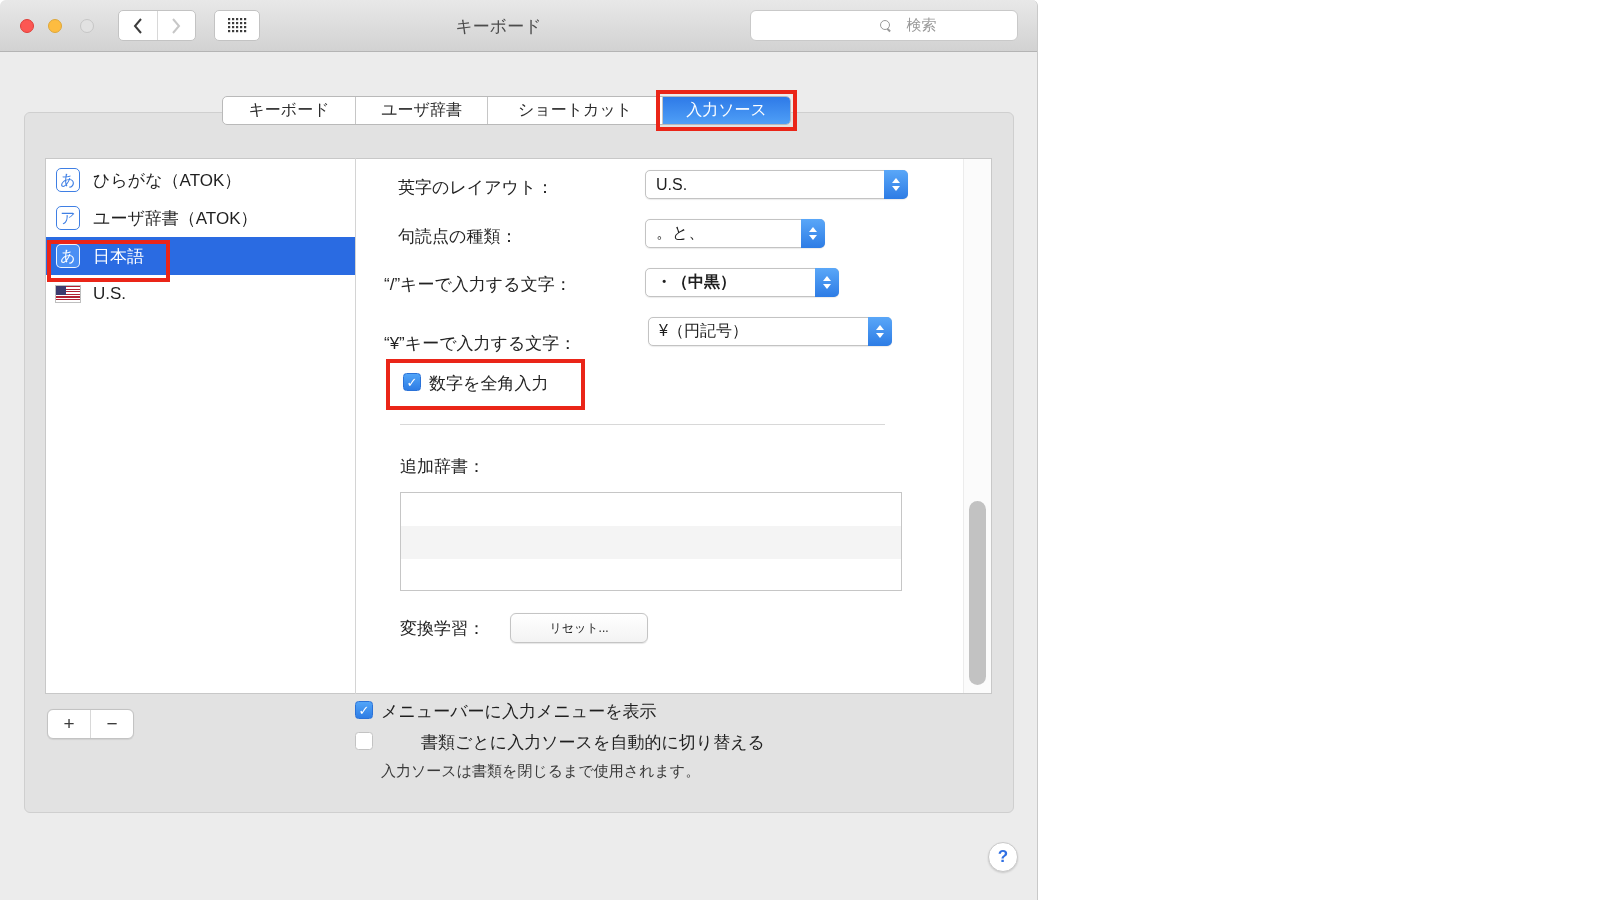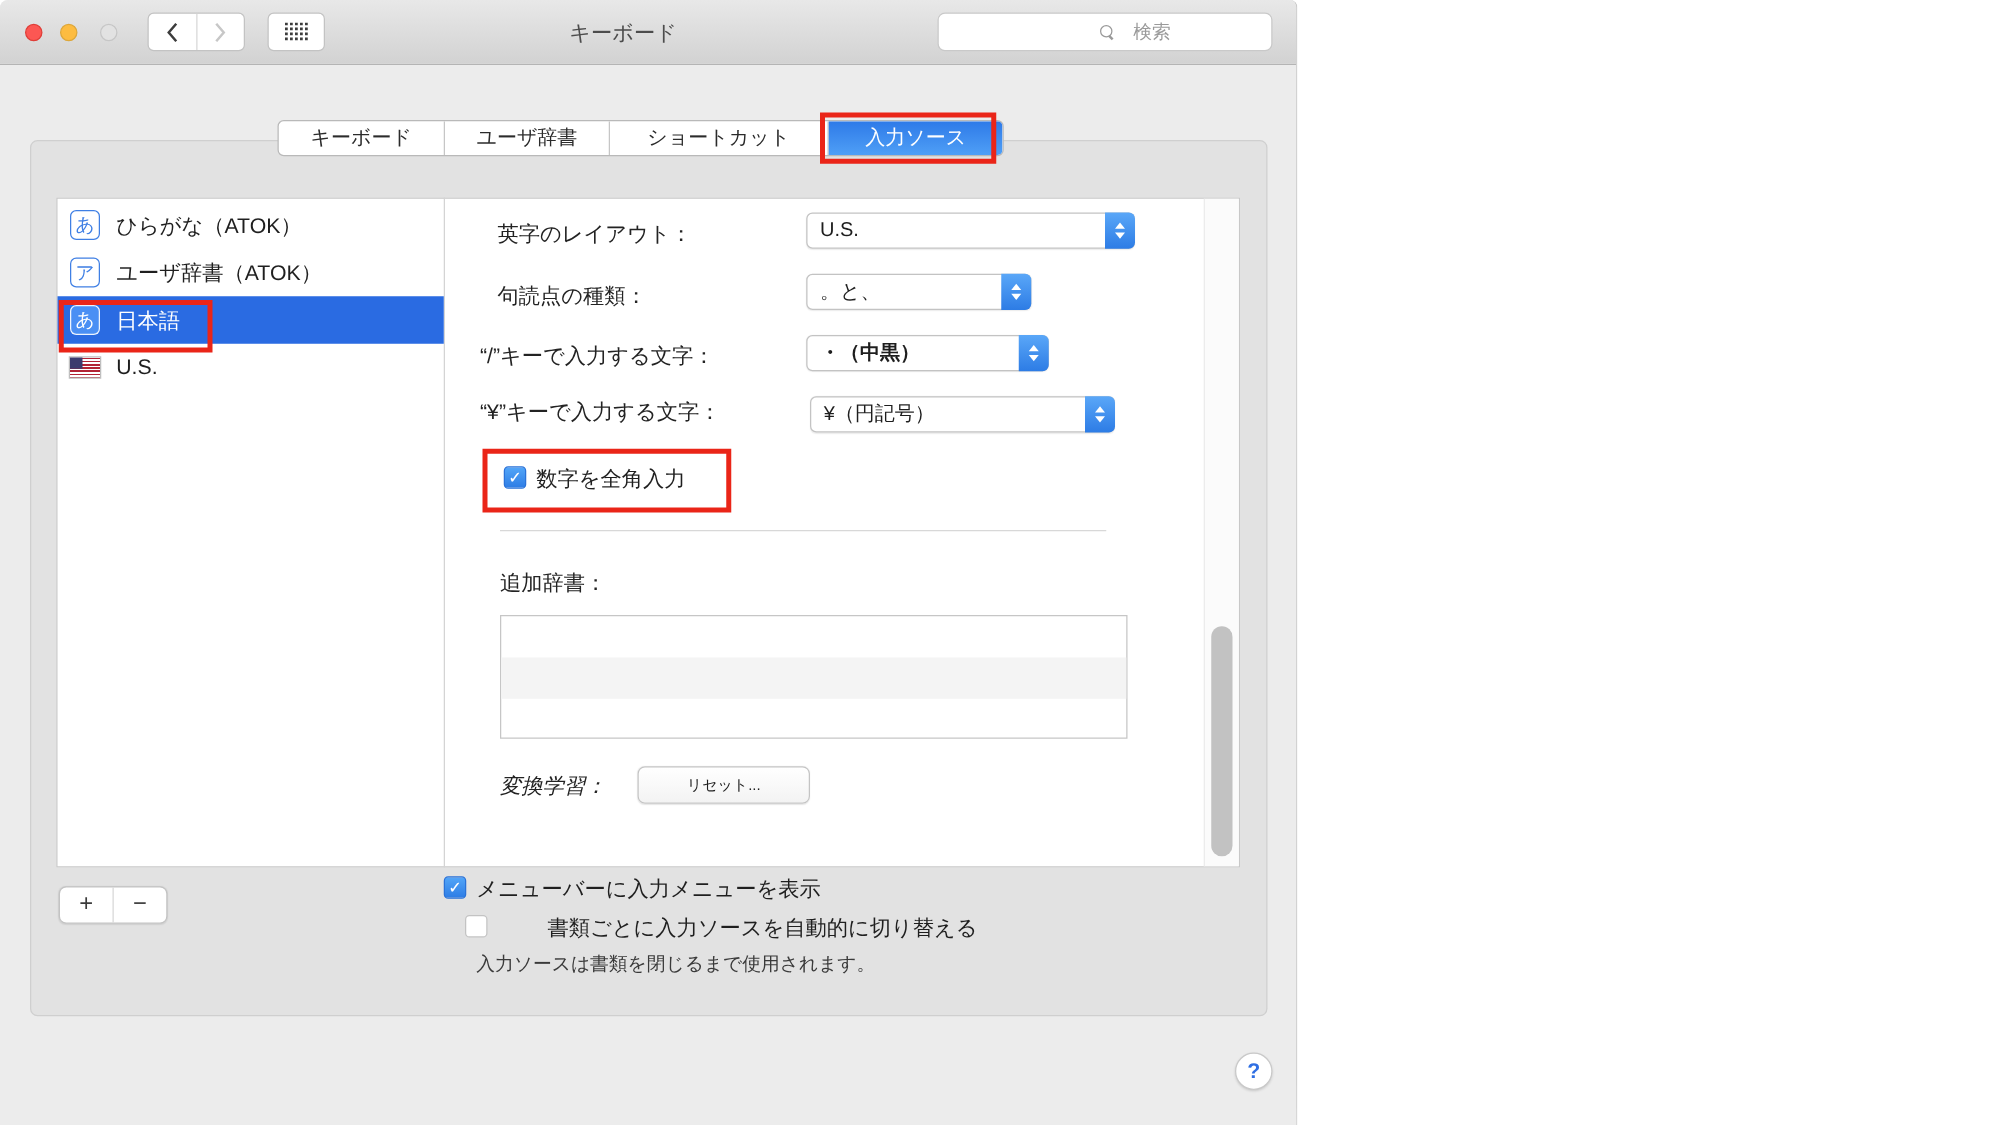--- a/index.html
+++ b/index.html
@@ -40,21 +40,21 @@
   #groupbox { position:absolute; left:24px; top:112px; width:990px; height:701px;
     background:#e2e2e2; border:1px solid #cfcfcf; border-radius:6px; }
 
   
   #tabs { position:absolute; left:222px; top:96px; height:29px; display:flex;
     background:#fff; border:1px solid #b9b9b9; border-radius:5px; overflow:hidden; }
   .tab { height:100%; display:flex; align-items:center; justify-content:center;
     font-size:16px; color:#2b2b2b; border-right:1px solid #c6c6c6; }
   .tab:last-child { border-right:none; }
   .tab.sel { background:linear-gradient(#2e7ae8,#4f9ff6); color:#fff; }
-  .t0{width:133px}.t1{width:132px}.t2{width:175px}.t3{width:139px}
+  .t0{width:133px}.t1{width:132px}.t2{width:175px}.t3{width:127px}
 
   
   .redbox { position:absolute; border:4px solid #ea2518; pointer-events:none; z-index:30; }
   #red-tab  { left:656px; top:90px;  width:141px; height:41px; }
   #red-list { left:47px;  top:240px; width:123px; height:42px; }
   #red-chk  { left:386px; top:359px; width:199px; height:51px; }
 
   
   #contentbox { position:absolute; left:45px; top:158px; width:947px; height:536px;
     background:#fff; border:1px solid #c8c8c8; }
@@ -239,21 +239,21 @@
 
   <div class="flabel" style="left:384px; top:273px;">“/”キーで入力する文字：</div>
   <div class="popup" style="left:645px; top:268px; width:194px;font-weight:bold;">
     <span class="val">・（中黒）</span>
     <span class="stepper">
         <span class="chev-up"></span>
         <span class="chev-dn"></span>
       </span>
   </div>
 
-  <div class="flabel" style="left:384px; top:318px;">“¥”キーで入力する文字：</div>
+  <div class="flabel" style="left:384px; top:332px;">“¥”キーで入力する文字：</div>
   <div class="popup" style="left:648px; top:317px; width:244px;">
     <span class="val">¥（円記号）</span>
     <span class="stepper">
         <span class="chev-up"></span>
         <span class="chev-dn"></span>
       </span>
   </div>
 
   <div class="footrow" style="left:403px; top:373px;">
     <span class="checkbox on">✓</span>
@@ -262,36 +262,36 @@
 
   <div class="hline" style="left:400px; top:424px; width:485px;"></div>
 
   <div class="flabel" style="left:400px; top:455px;">追加辞書：</div>
   <div id="dictbox">
     <div class="drow"></div>
     <div class="drow alt"></div>
     <div class="drow"></div>
   </div>
 
-  <div class="flabel" style="left:400px; top:617px;font-style:italic;">変換学習：</div>
+  <div class="flabel" style="left:400px; top:617px;">変換学習：</div>
   <div class="pushbtn" style="left:510px; top:613px; width:138px; height:30px;">リセット...</div>
 
   <div id="scrolltrack"></div>
   <div id="scrollthumb"></div>
 
   <div id="plusminus">
     <div class="seg">+</div>
     <div class="seg">−</div>
   </div>
 
   <div class="footrow" style="left:355px; top:701px;">
     <span class="checkbox on">✓</span>
     <span class="footlabel">メニューバーに入力メニューを表示</span>
   </div>
-  <div class="footrow" style="left:372px; top:732px;gap:48px;">
+  <div class="footrow" style="left:355px; top:732px;gap:48px;">
     <span class="checkbox off"></span>
     <span class="footlabel">書類ごとに入力ソースを自動的に切り替える</span>
   </div>
   <div id="footnote">入力ソースは書類を閉じるまで使用されます。</div>
 
   <div id="helpbtn">?</div>
 
   <div class="redbox" id="red-tab"></div>
   <div class="redbox" id="red-list"></div>
   <div class="redbox" id="red-chk"></div>

